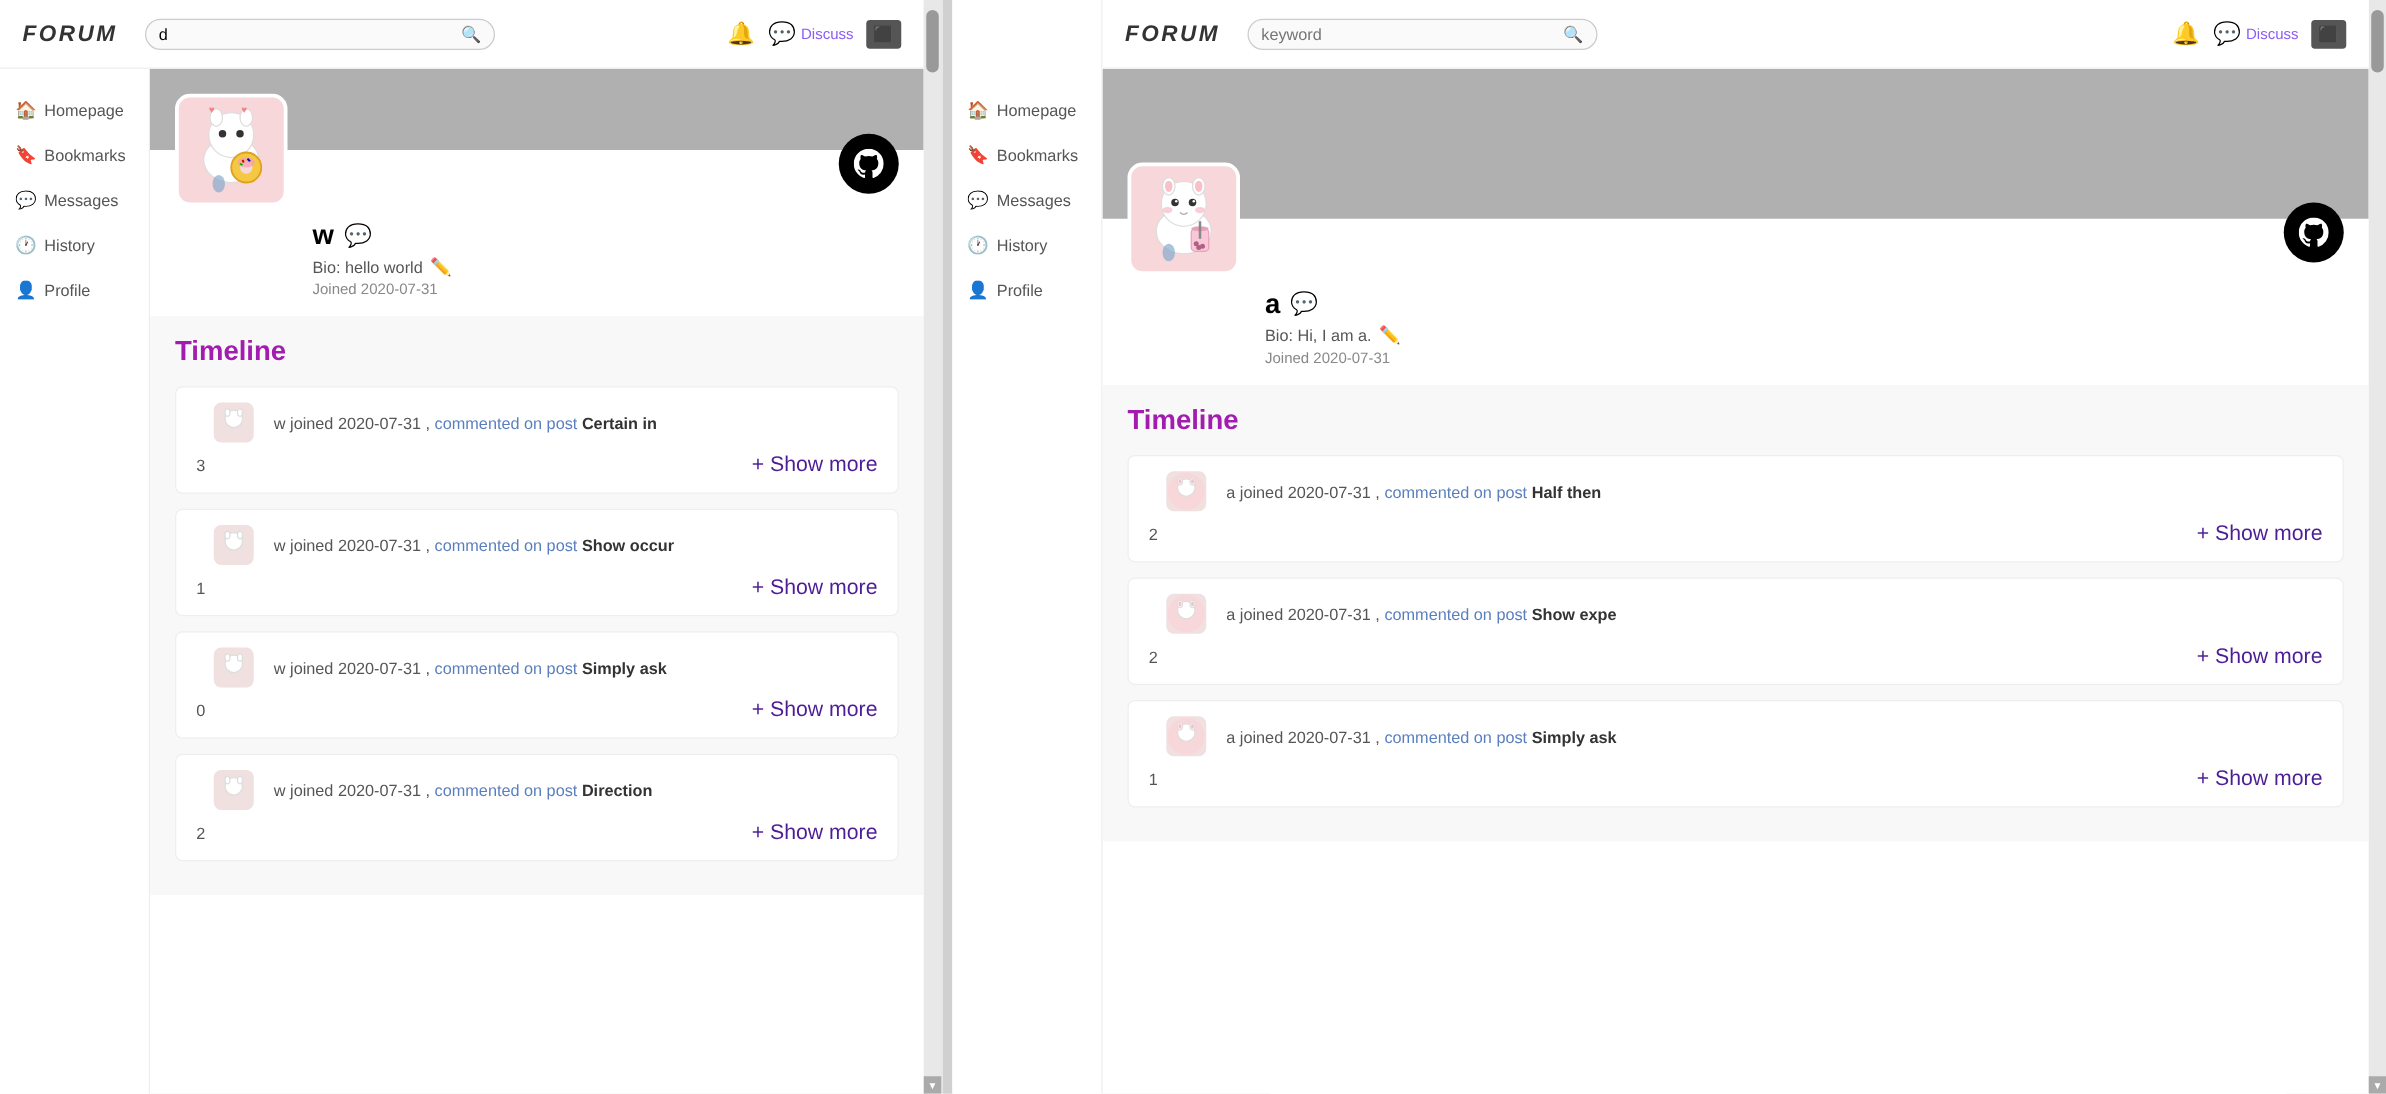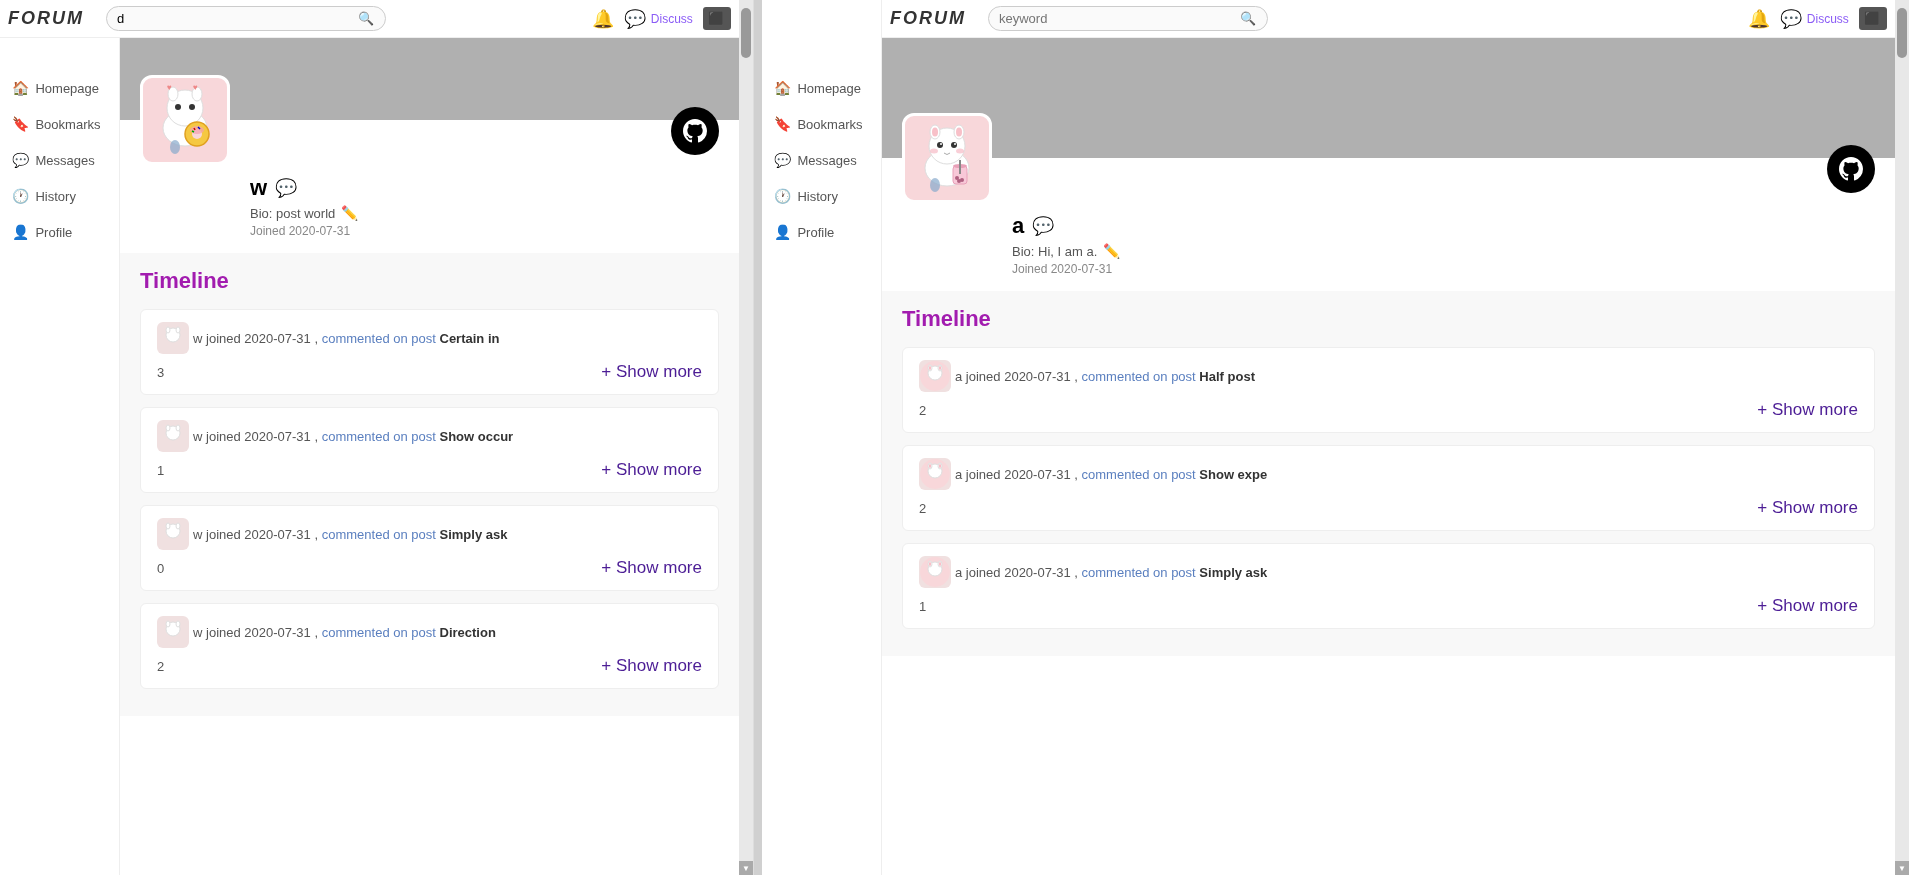--- a/index.html
+++ b/index.html
@@ -39,26 +39,26 @@
       font-size: 13px;
       color: #555;
       gap: 6px;
     }
     .sidebar-item .icon { font-size: 14px; }
 
     
     .header {
       position: absolute;
       top: 0; left: 0; right: 14px;
-      height: 38px;
+      height: 55px;
       background: #fff;
       border-bottom: 1px solid #eee;
       display: flex;
       align-items: center;
-      padding: 0 8px;
+      padding: 0 18px;
       gap: 12px;
       z-index: 10;
     }
     .header-logo {
       font-weight: 900;
       font-size: 18px;
       letter-spacing: 2px;
       color: #333;
       font-style: italic;
       margin-right: 10px;
@@ -207,22 +207,23 @@
     .timeline-card {
       background: #fff;
       border: 1px solid #eee;
       border-radius: 6px;
       padding: 12px 16px;
       margin-bottom: 12px;
     }
     .timeline-card-header {
       display: flex;
       align-items: center;
-      gap: 4px;
+      gap: 16px;
       margin-bottom: 8px;
+      margin-left: 14px;
     }
     .timeline-avatar {
       width: 32px;
       height: 32px;
       border-radius: 6px;
       background: #f0e0e0;
       display: flex;
       align-items: center;
       justify-content: center;
       font-size: 10px;
@@ -384,21 +385,21 @@
         </svg>
       </div>
     </div>
 
     <div class="profile-info">
       <div class="profile-username">
         <span>w</span>
         <span class="chat-bubble-icon">💬</span>
       </div>
       <div class="profile-bio">
-        <span>Bio: post world</span>
+        <span>Bio: hello world</span>
         <span class="edit-icon">✏️</span>
       </div>
       <div class="profile-joined">
         <span>Joined 2020-07-31</span>
       </div>
     </div>
 
     <div class="timeline-section">
       <div class="timeline-title">Timeline</div>
 
@@ -636,21 +637,21 @@
                   <ellipse cx="21" cy="8" rx="1.2" ry="2" fill="#f8c0c8"></ellipse>
                 </svg>
             </div>
             <div class="timeline-text">
               <span>a</span>
               <span> </span>
               <span>joined 2020-07-31</span>
               <span>, </span>
               <span class="post-link">commented on post</span>
               <span> </span>
-              <strong>Half post</strong>
+              <strong>Half then</strong>
             </div>
           </div>
           <div class="timeline-card-footer">
             <span class="timeline-count">2</span>
             <button class="show-more-btn">+ Show more</button>
           </div>
         </div>
 
         <div class="timeline-card">
           <div class="timeline-card-header">

